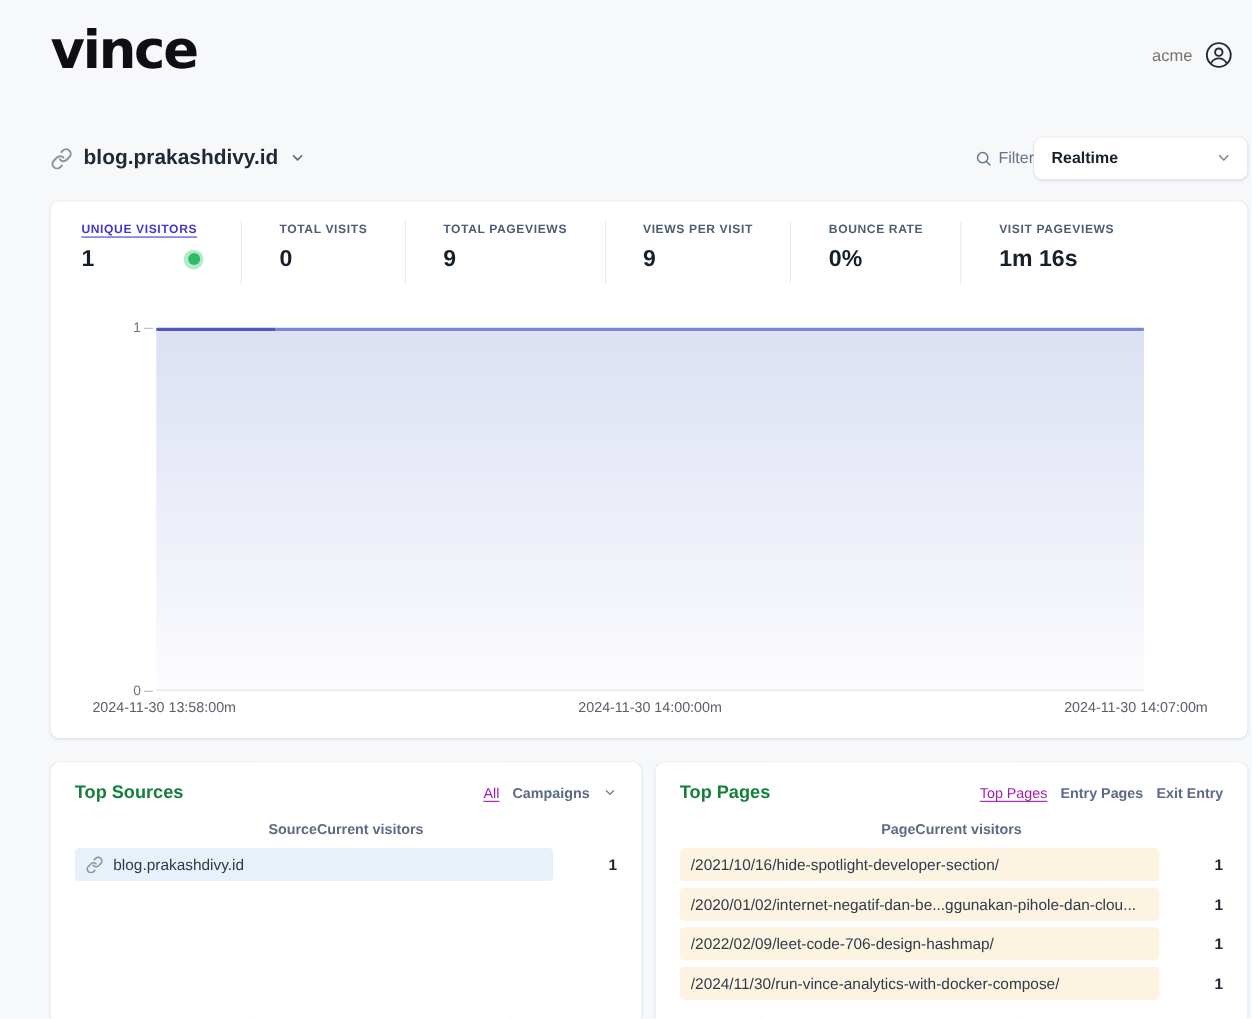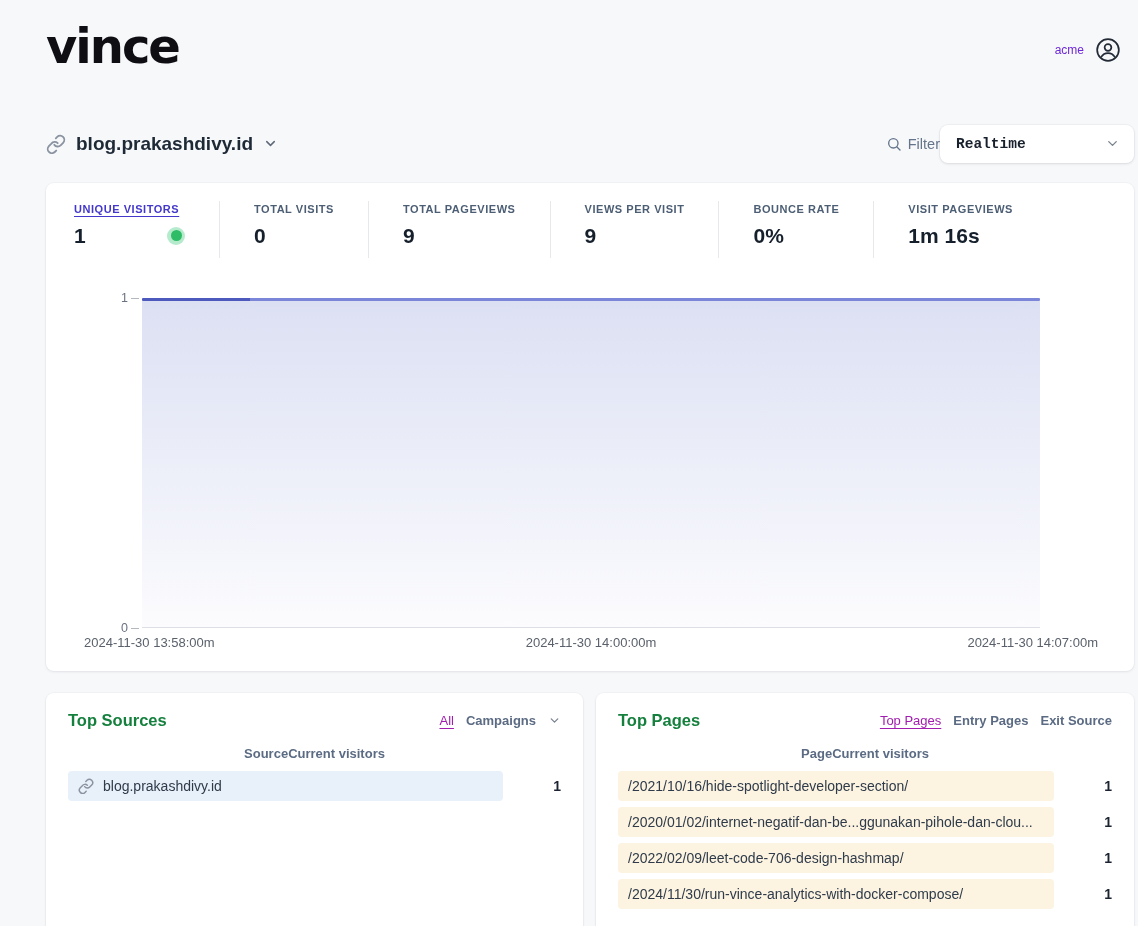--- a/index.html
+++ b/index.html
@@ -12,35 +12,35 @@
   .page { width:1138px; height:834px; position:relative;margin-left:18px; }
 
   
   .topbar { display:flex; align-items:center; justify-content:space-between; padding:20px 35px 0 28px; }
   .logo {
     font-family:"DejaVu Sans", sans-serif;
     font-weight:800; font-size:48px; letter-spacing:-2px; color:#0e0e13; line-height:1.1;
     cursor:pointer;
   }
   .account { display:flex; align-items:center; gap:11px; margin-top:8px; cursor:pointer; }
-  .account-name { font-size:12px; color:#6d28d9; }
+  .account-name { font-size:15px; color:#737373; }
   .icon { display:inline-flex; align-items:center; justify-content:center; }
   .icon svg { display:block; }
 
   
   .sitebar { display:flex; align-items:center; justify-content:space-between; padding:0 22px 0 28px; margin-top:52px; }
   .site-select { display:flex; align-items:center; gap:10px; cursor:pointer; }
   .site-name { font-size:19px; font-weight:700; color:#1e2936; }
   .sitebar-right { display:flex; align-items:center; }
   .filter-btn { display:flex; align-items:center; gap:6px; color:#64748b; font-size:14.5px; cursor:pointer; }
   .period-select {
     width:194px; height:38px; background:#fff; border-radius:8px;
     box-shadow:0 1px 3px rgba(16,24,40,.10), 0 0 0 1px rgba(16,24,40,.03);
     display:flex; align-items:center; justify-content:space-between;
-    padding:0 14px 0 16px; cursor:pointer;font-family:Liberation Mono, monospace;
+    padding:0 14px 0 16px; cursor:pointer;
   }
   .period-label { font-size:14.5px; font-weight:600; color:#17202b; }
 
   
   .panel {
     background:#fff; border-radius:8px;
     box-shadow:0 1px 3px rgba(16,24,40,.08), 0 0 0 1px rgba(16,24,40,.02);
   }
   .main-panel { margin:20px 22px 0 28px; height:488px; padding:18px 24px 0 24px; }
 
@@ -236,21 +236,21 @@
           </div>
         </div>
     </section>
 
     <section class="panel bottom-panel">
       <div class="panel-head">
         <div class="panel-title">Top Pages</div>
         <div class="tab-group" id="pages-tabs">
             <span class="tab active">Top Pages</span>
             <span class="tab">Entry Pages</span>
-            <span class="tab">Exit Source</span>
+            <span class="tab">Exit Entry</span>
           </div>
       </div>
       <div class="cols">
         <span>Page</span>
         <span>Current visitors</span>
       </div>
       <div class="rows" id="pages-rows">
           <div class="row">
             <div class="bar-track">
               <div class="bar cream" style="width: 100%;">

